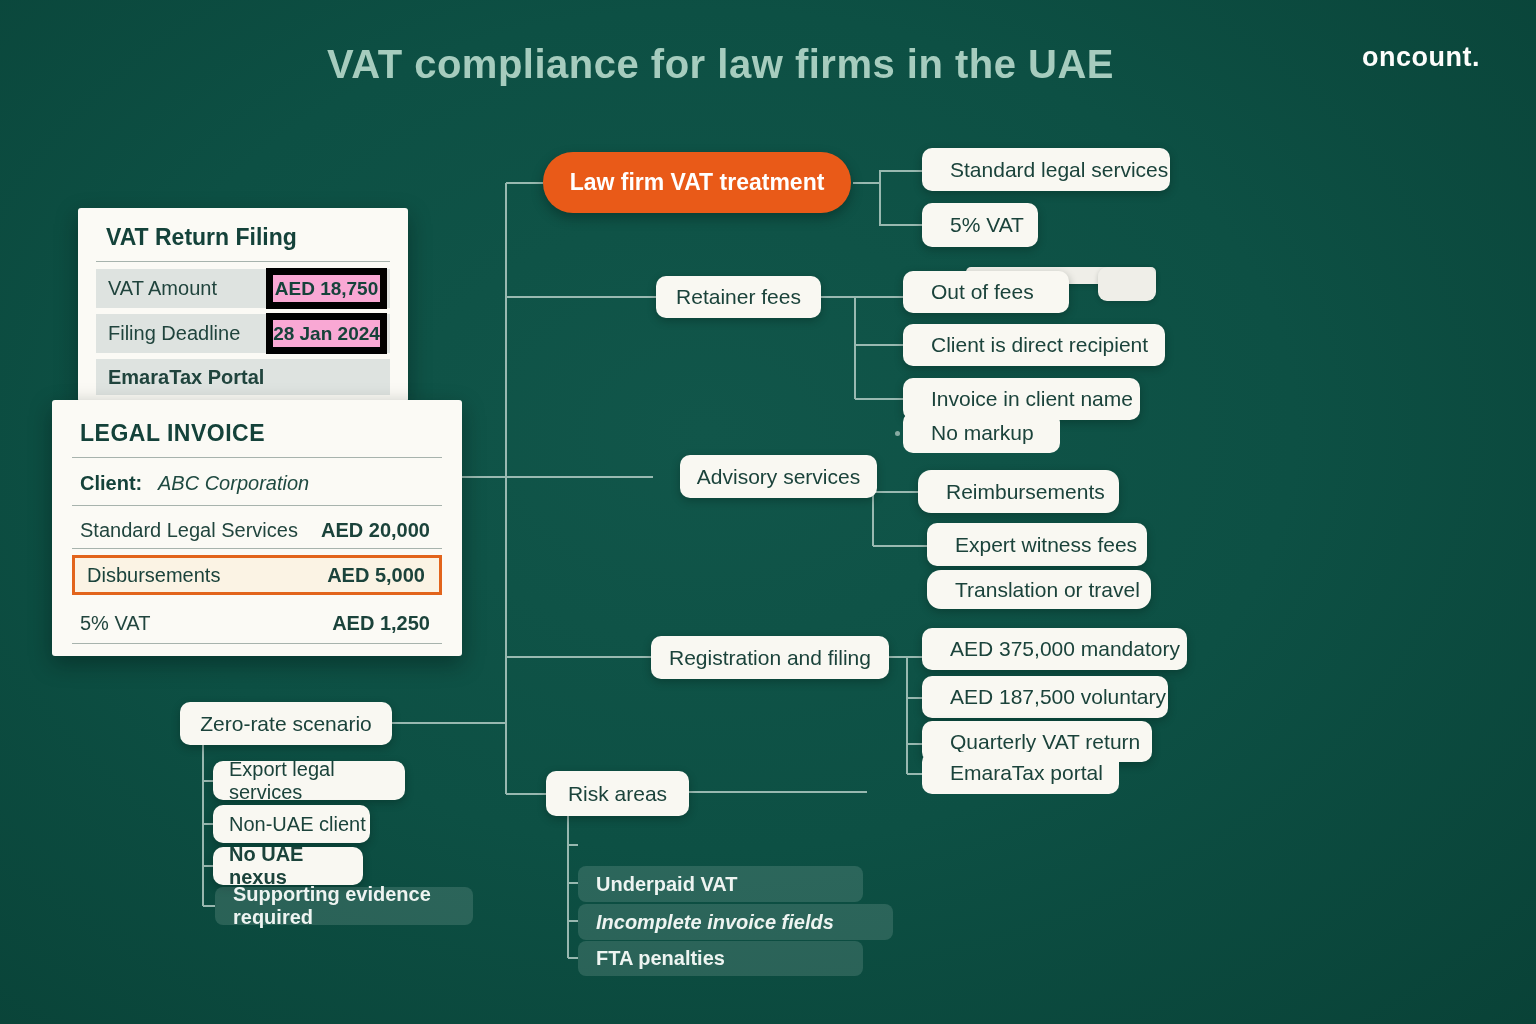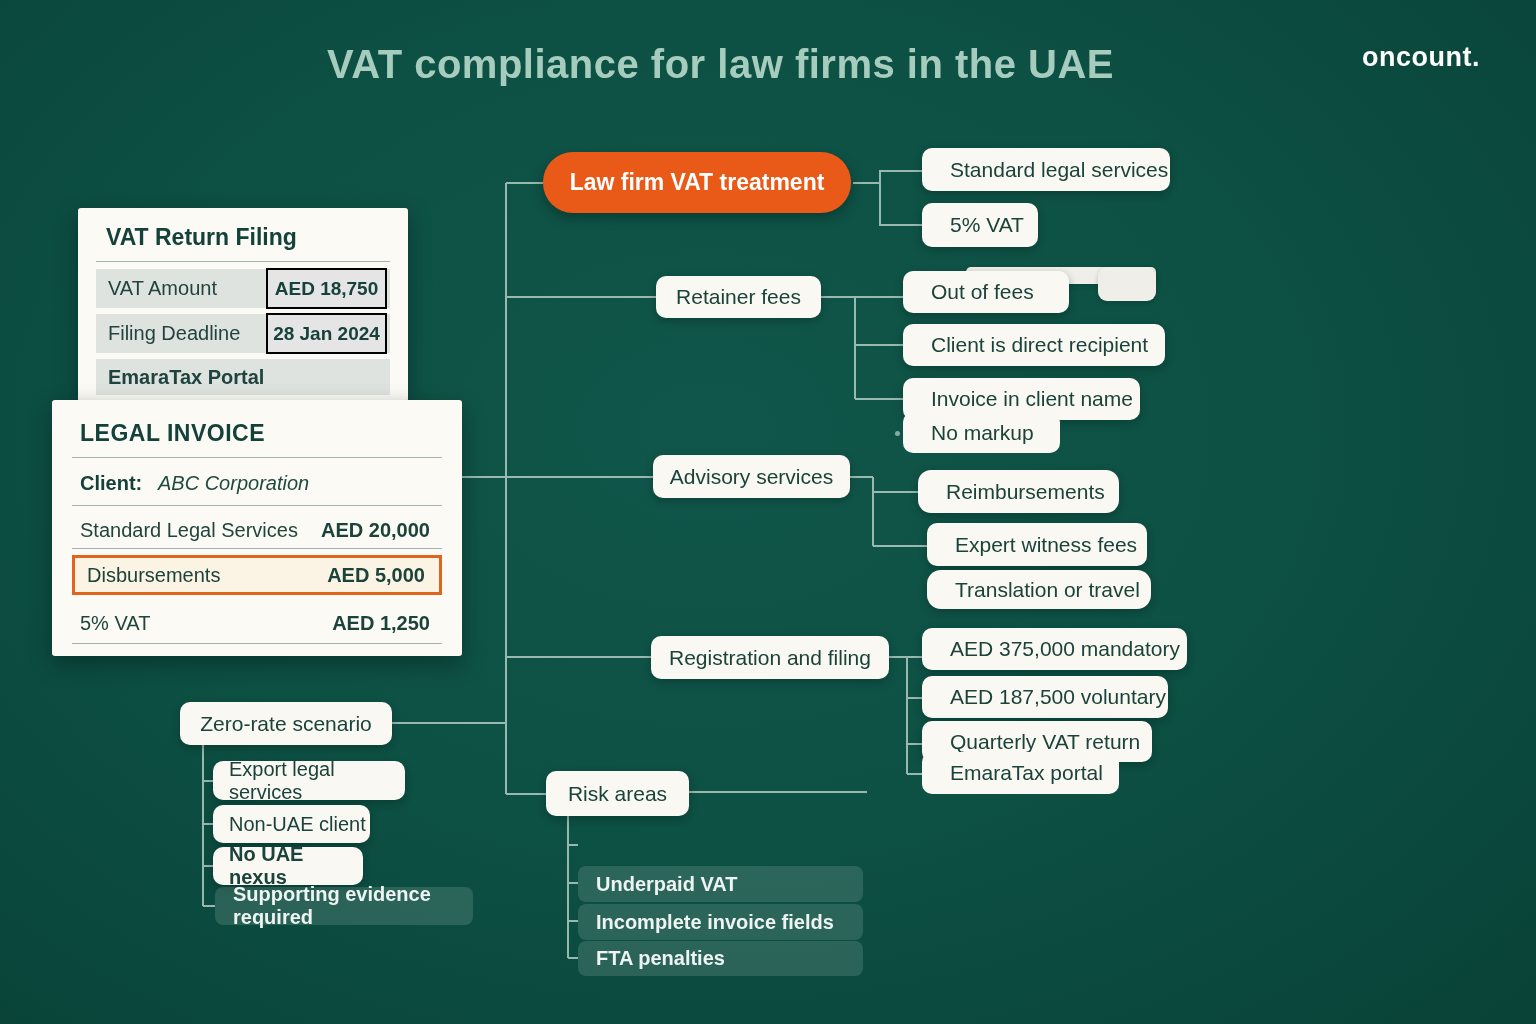--- a/index.html
+++ b/index.html
@@ -49,21 +49,21 @@
     box-shadow:0 8px 22px rgba(0,18,14,.40);box-sizing:border-box;
   }
   .card-title{position:absolute;font-weight:bold;color:#14423a;font-size:23px;}
   .rule{position:absolute;height:1px;background:#a7b3ad;}
   .gray-row{
     position:absolute;background:#dee3e0;display:flex;align-items:center;
     padding-left:12px;box-sizing:border-box;color:#20443d;font-size:20px;
   }
   .gray-row.boldtxt{font-weight:bold;}
   .value-box{
-    position:absolute;background:#e5e5e5;border:2px solid #000000;
+    position:absolute;background:#f9a8d4;border:7px solid #000000;
     display:flex;align-items:center;justify-content:center;
     font-size:19px;font-weight:bold;color:#16423a;box-sizing:border-box;
   }
   .inv-label{position:absolute;color:#21453e;font-size:20px;}
   .inv-amount{position:absolute;color:#1b433b;font-size:20px;font-weight:bold;}
   .client-label{position:absolute;color:#14423a;font-size:20px;font-weight:bold;}
   .client-name{position:absolute;color:#1f4a41;font-size:20px;font-style:italic;}
   .highlight-row{
     position:absolute;background:#fbf3e4;border:3px solid #e2641c;
     display:flex;align-items:center;box-sizing:border-box;
@@ -143,35 +143,35 @@
 
   <div class="wnode" style="left:922px;top:148px;width:248px;height:43px;">Standard legal services</div>
   <div class="wnode" style="left:922px;top:203px;width:116px;height:44px;">5% VAT</div>
 
   <div class="wnode centered" style="left:656px;top:276px;width:165px;height:42px;">Retainer fees</div>
   <div class="wnode" style="left:903px;top:271px;width:166px;height:42px;">Out of fees</div>
   <div class="wnode" style="left:903px;top:324px;width:262px;height:42px;">Client is direct recipient</div>
   <div class="wnode" style="left:903px;top:378px;width:237px;height:42px;">Invoice in client name</div>
   <div class="wnode" style="left:903px;top:412px;width:157px;height:41px;box-shadow:none;">No markup</div>
 
-  <div class="wnode centered" style="left:653px;top:455px;width:197px;height:43px;">Advisory services</div>
+  <div class="wnode centered" style="left:680px;top:455px;width:197px;height:43px;">Advisory services</div>
   <div class="wnode" style="left:918px;top:470px;width:201px;height:43px;border-radius:13px;">Reimbursements</div>
   <div class="wnode" style="left:927px;top:523px;width:220px;height:43px;">Expert witness fees</div>
   <div class="wnode" style="left:927px;top:570px;width:224px;height:39px;border-radius:14px;">Translation or travel</div>
 
   <div class="wnode centered" style="left:651px;top:636px;width:238px;height:43px;">Registration and filing</div>
   <div class="wnode" style="left:922px;top:628px;width:265px;height:42px;">AED 375,000 mandatory</div>
   <div class="wnode" style="left:922px;top:676px;width:246px;height:42px;text-align:right;">AED 187,500 voluntary</div>
   <div class="wnode" style="left:922px;top:721px;width:230px;height:41px;">Quarterly VAT return</div>
   <div class="wnode" style="left:922px;top:752px;width:197px;height:42px;box-shadow:none;">EmaraTax portal</div>
 
   <div class="wnode centered" style="left:180px;top:702px;width:212px;height:43px;">Zero-rate scenario</div>
   <div class="wnode pad-sm" style="left:213px;top:761px;width:192px;height:39px;">Export legal services</div>
   <div class="wnode pad-sm" style="left:213px;top:805px;width:157px;height:38px;">Non-UAE client</div>
   <div class="wnode pad-sm" style="left:213px;top:847px;width:150px;height:38px;font-weight:bold;">No UAE nexus</div>
   <div class="ghost boldtxt" style="left:215px;top:887px;width:258px;height:38px;">Supporting evidence required</div>
 
   <div class="wnode centered" style="left:546px;top:771px;width:143px;height:45px;">Risk areas</div>
   <div class="ghost boldtxt" style="left:578px;top:866px;width:285px;height:36px;">Underpaid VAT</div>
-  <div class="ghost boldtxt" style="left:578px;top:904px;width:285px;height:36px;">Incomplete invoice fields</div>
+  <div class="ghost boldtxt" style="left:578px;top:904px;width:315px;height:36px;font-style:italic;">Incomplete invoice fields</div>
   <div class="ghost boldtxt" style="left:578px;top:941px;width:285px;height:35px;">FTA penalties</div>
 
 </div>
 
 </body></html>

